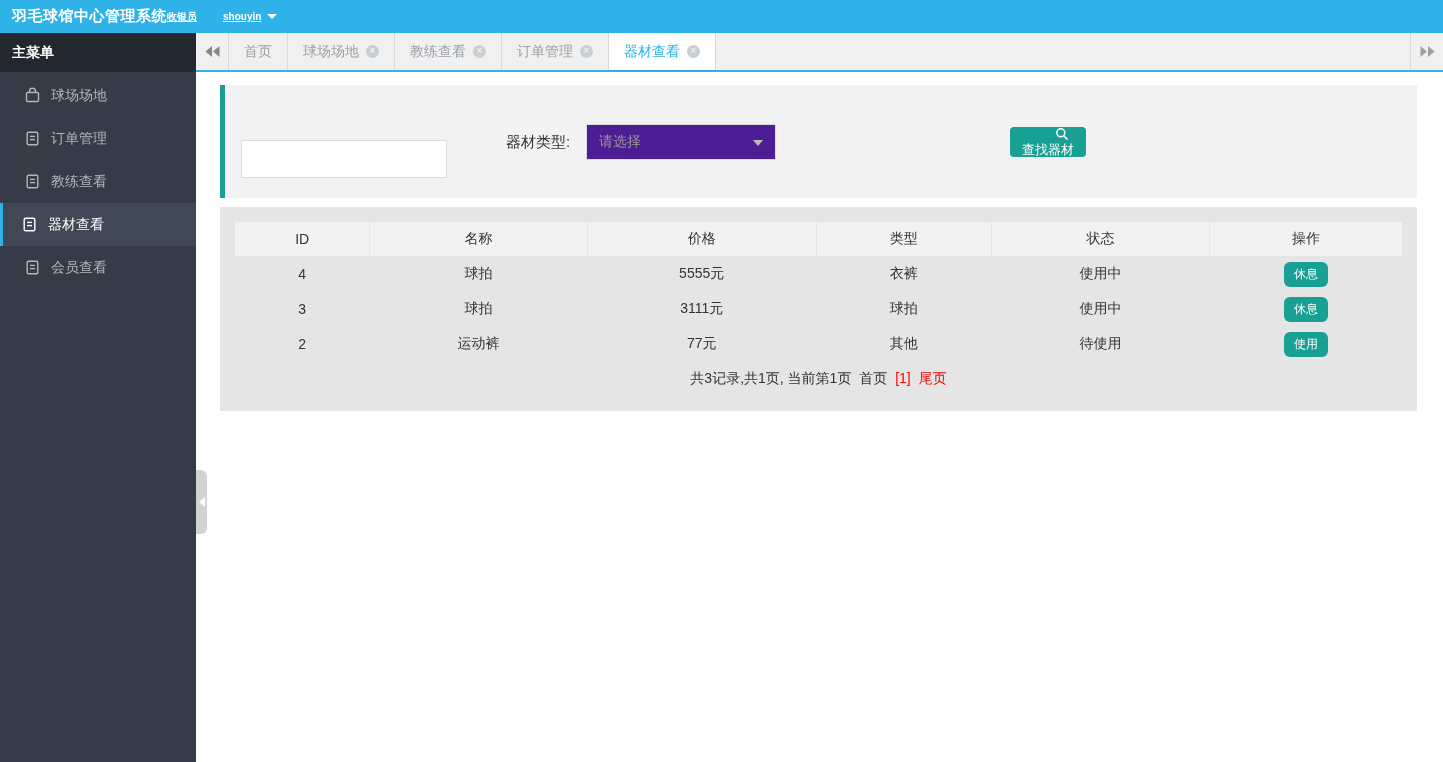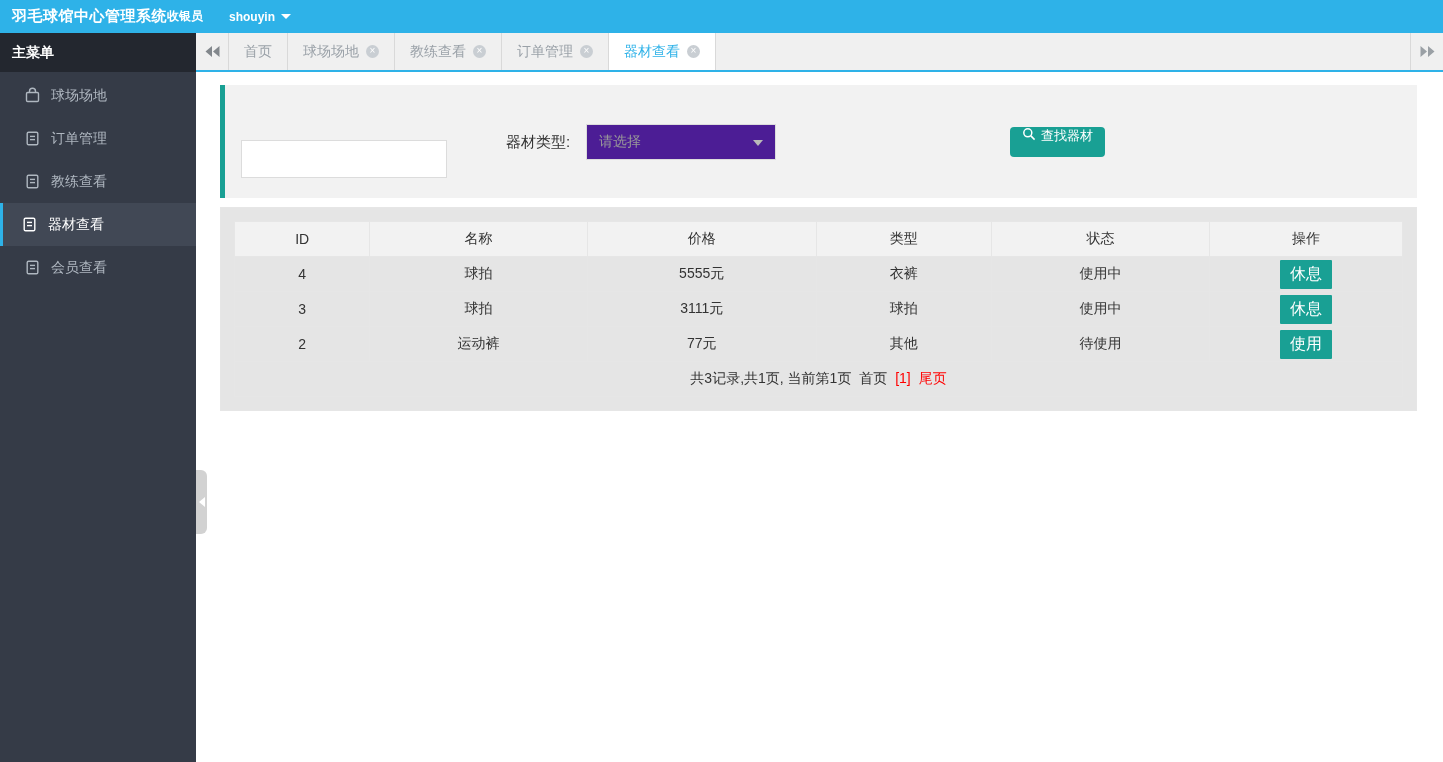--- a/index.html
+++ b/index.html
@@ -18,21 +18,21 @@
   }
   *{margin:0;padding:0;box-sizing:border-box;}
   html,body{width:1443px;height:762px;overflow:hidden;}
   body{font-family:"Liberation Sans","DejaVu Sans",sans-serif;background:#fff;color:var(--text-dark);}
   .app{position:relative;width:1443px;height:762px;background:#fff;}
 
   
   .topbar{position:absolute;left:0;top:0;width:100%;height:33px;background:var(--header-blue);
           display:flex;align-items:center;justify-content:flex-start;}
   .topbar-title{color:#fff;font-size:15px;font-weight:bold;padding-left:12px;letter-spacing:.5px;}
-  .user-area{display:flex;align-items:center;padding-right:18px;color:#fff;font-size:12px;font-weight:bold;}
+  .user-area{display:flex;align-items:center;padding-right:18px;color:#fff;font-size:10px;font-weight:bold;text-decoration:underline;}
   .user-role{margin-right:26px;cursor:pointer;}
   .user-name{display:flex;align-items:center;cursor:pointer;}
   .caret-down{display:inline-block;width:0;height:0;margin-left:6px;
               border-left:5px solid transparent;border-right:5px solid transparent;border-top:5px solid #fff;}
 
   
   .sidebar{position:absolute;left:0;top:33px;bottom:0;width:196px;background:var(--sidebar-bg);}
   .sidebar-header{height:39px;line-height:39px;background:var(--sidebar-header-bg);
                   color:#fff;font-size:14px;font-weight:bold;padding-left:12px;}
   .menu{padding-top:2px;}
@@ -67,33 +67,33 @@
   .price-input{position:absolute;left:21px;top:55px;width:206px;height:38px;border:1px solid #dcdcdc;
                background:#fff;font-size:14px;padding:0 8px;outline:none;font-family:inherit;}
   .type-label{position:absolute;left:286px;top:48px;font-size:15px;color:#333;}
   .type-select{position:absolute;left:366px;top:39px;width:190px;height:36px;background:#4c1d95;
                border:1px solid #dcdcdc;display:flex;align-items:center;padding:0 12px;cursor:pointer;}
   .type-select-value{font-size:14px;color:#999;}
   .select-arrow{position:absolute;right:12px;top:15px;width:0;height:0;
                 border-left:5px solid transparent;border-right:5px solid transparent;border-top:6px solid #b9b9b9;}
   .search-btn{position:absolute;left:790px;top:42px;height:30px;padding:0 12px;border:none;border-radius:4px;
               background:var(--accent-teal);color:#fff;font-size:13px;cursor:pointer;
-              display:flex;align-items:flex-start;font-family:inherit;}
+              display:flex;align-items:flex-end;font-family:inherit;flex-direction:column;}
   .search-btn .btn-icon{display:inline-flex;margin-right:5px;}
 
   
   .table-panel{margin:9px 26px 0 24px;border:1px solid var(--table-border);background:#e5e5e5;padding:13px;}
   table.equip{width:100%;border-collapse:collapse;table-layout:fixed;}
   table.equip th, table.equip td{border:1px solid var(--table-border);text-align:center;
                                  font-size:14px;color:#333;font-weight:normal;height:35px;}
   table.equip th{background:var(--panel-gray);}
   .col-id{width:11.6%;}.col-name{width:18.6%;}.col-price{width:19.6%;}
   .col-type{width:15%;}.col-status{width:18.7%;}.col-action{width:16.5%;}
-  .action-btn{display:inline-block;background:var(--accent-teal);color:#fff;font-size:16px;
-              padding:4px 10px;border-radius:1px;border:none;cursor:pointer;font-family:inherit;}
+  .action-btn{display:inline-block;background:var(--accent-teal);color:#fff;font-size:12px;
+              padding:4px 10px;border-radius:6px;border:none;cursor:pointer;font-family:inherit;}
   .pagination-cell{font-size:13px;height:32px;}
   .pg-seg{margin:0 2px;}
   .pg-first{color:#333;cursor:pointer;}
   .pg-current{color:var(--pagination-red);cursor:pointer;}
   .pg-last{color:var(--pagination-red);cursor:pointer;}
 
   
   .collapse-handle{position:absolute;left:196px;top:470px;width:11px;height:64px;background:#d2d2d2;
                    border-radius:0 6px 6px 0;cursor:pointer;display:flex;align-items:center;justify-content:center;}
   .collapse-handle .tri-left{width:0;height:0;border-top:5px solid transparent;border-bottom:5px solid transparent;

